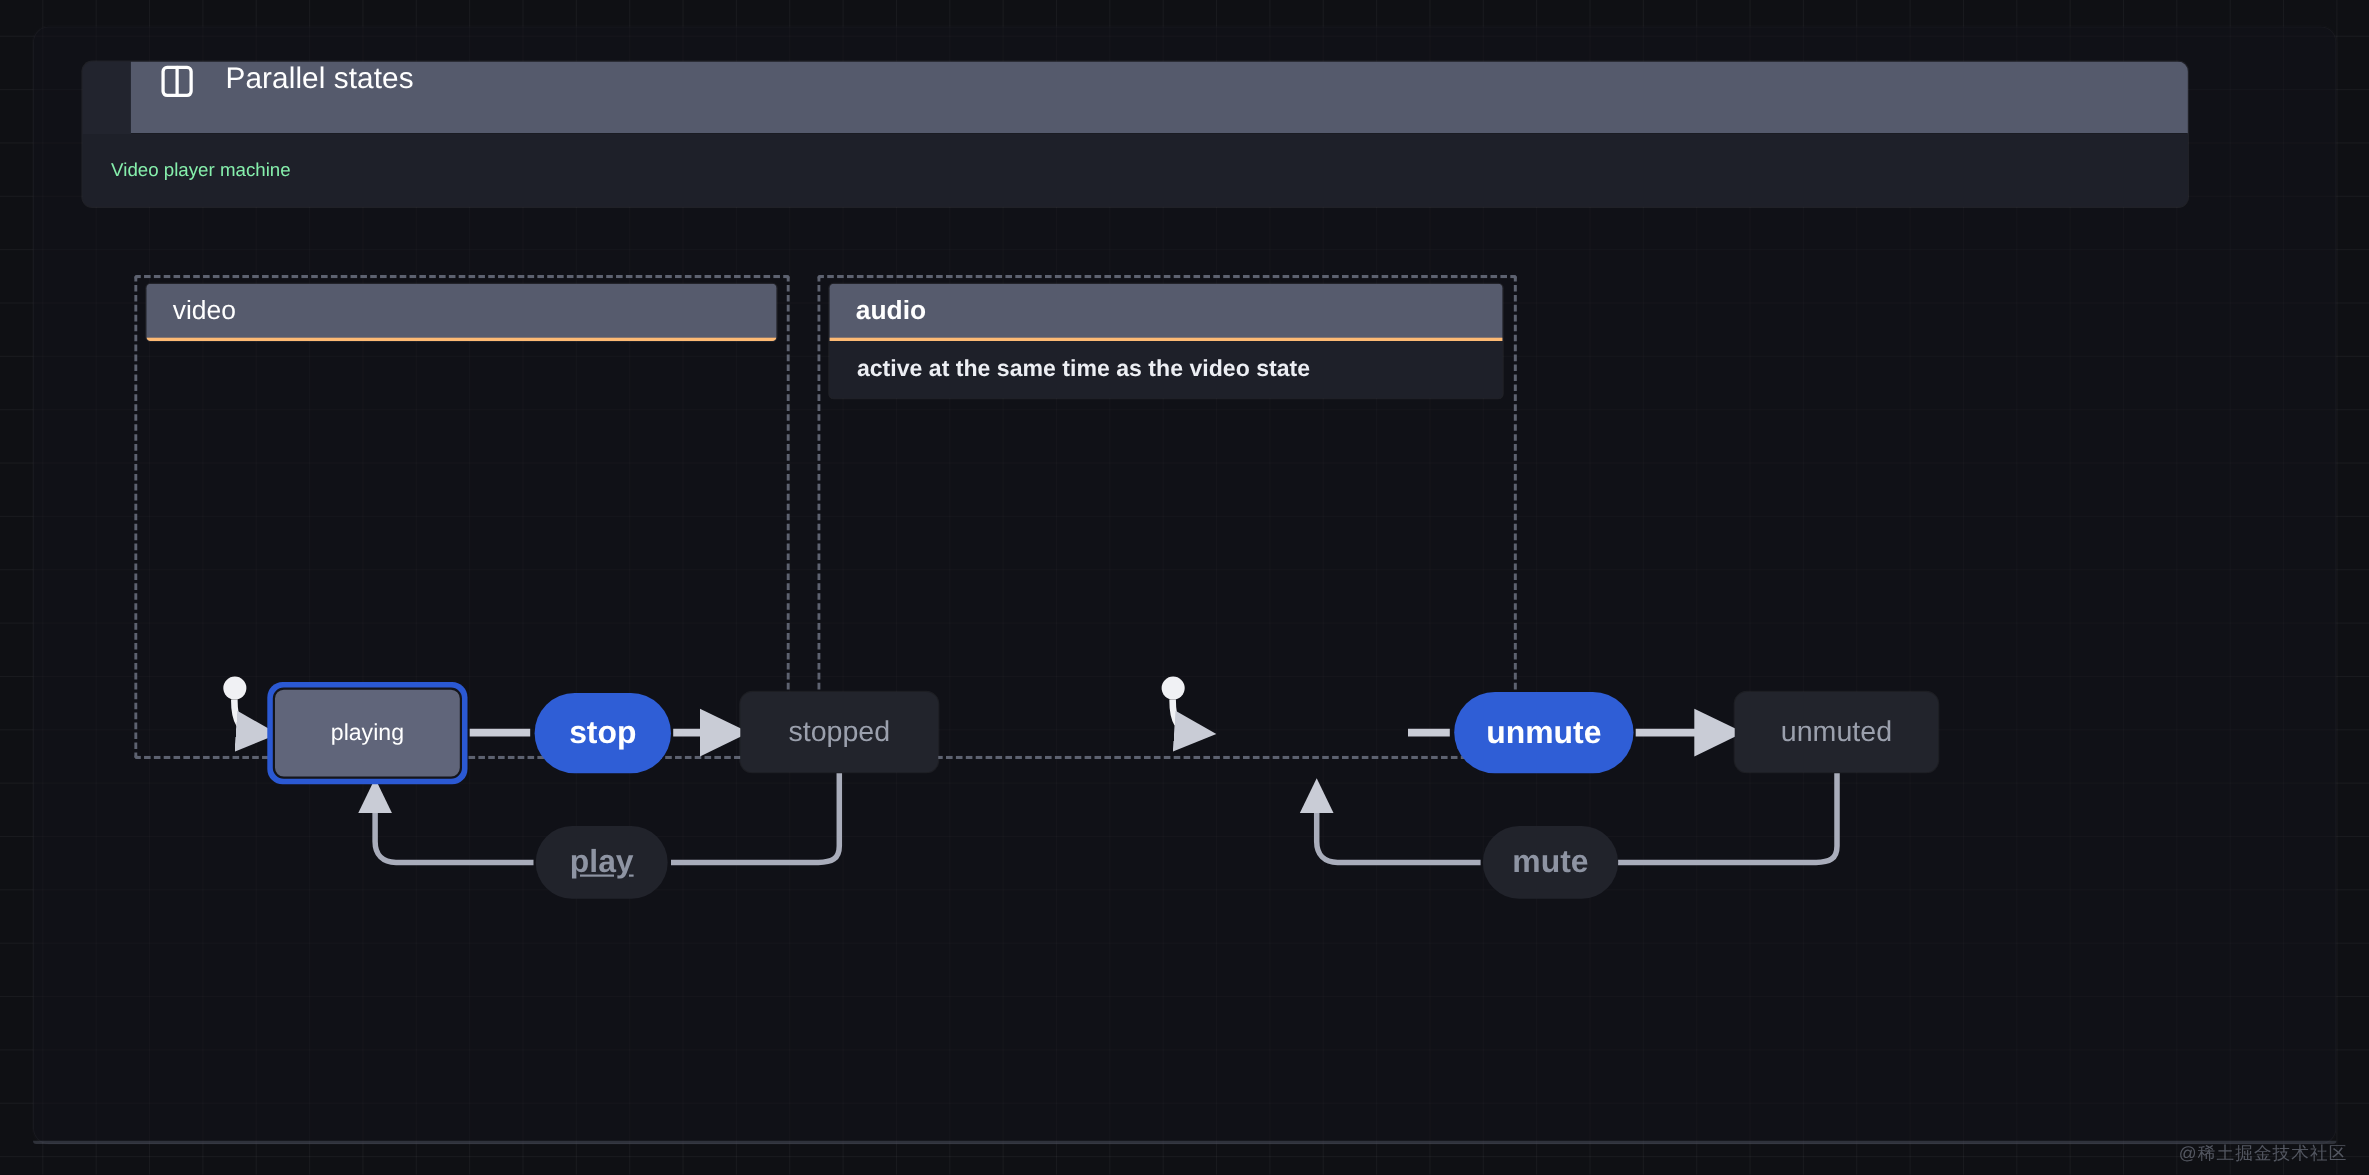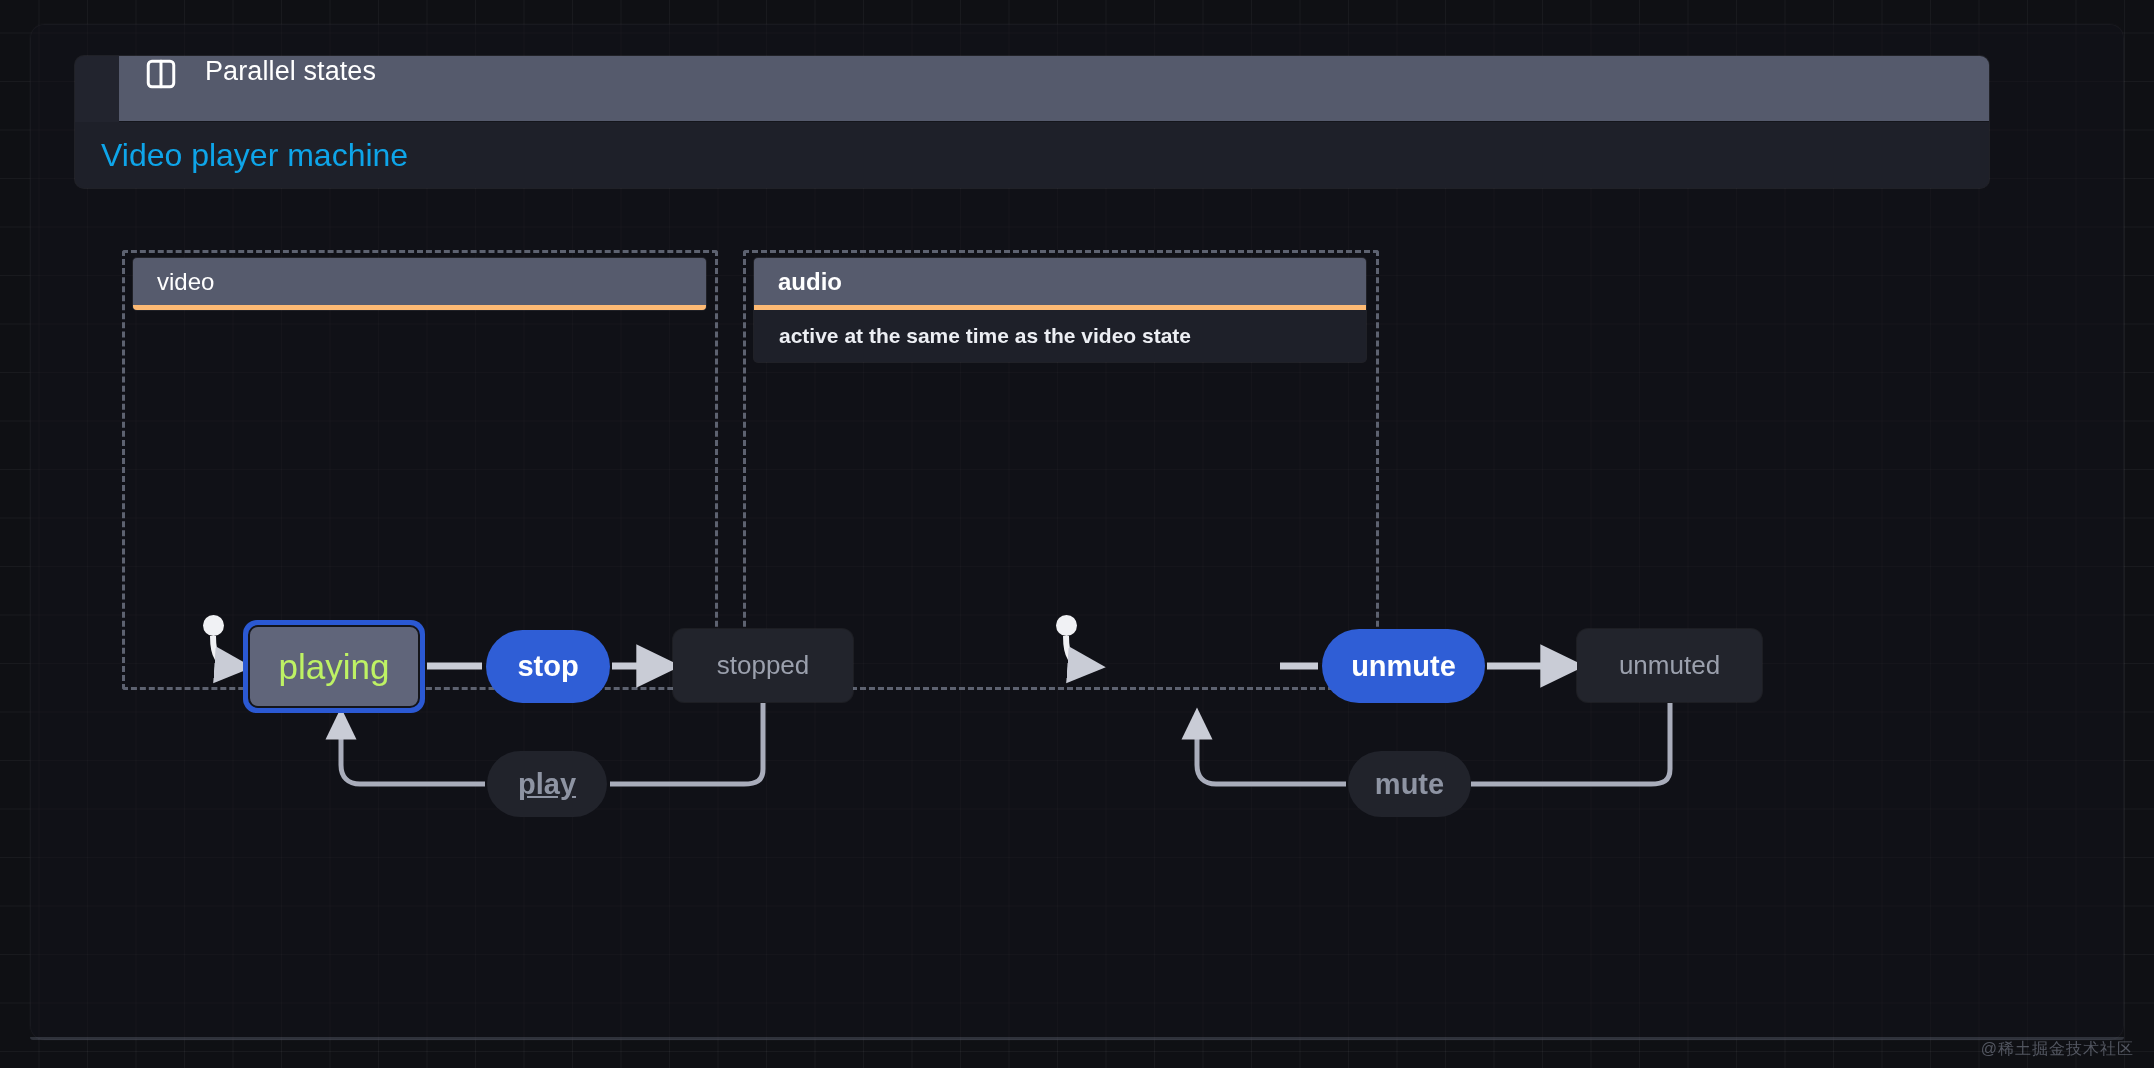--- a/index.html
+++ b/index.html
@@ -82,22 +82,22 @@
     letter-spacing: .1px;
   }
   .machine-desc-row {
     height: 66px;
     display: flex;
     align-items: center;
     padding-left: 26px;
     background: #1e2029;
   }
   .machine-desc {
-    font-size: 32px;
-    color: #0ea5e9;
+    font-size: 17px;
+    color: #86efac;
   }
 
   
   .region {
     position: absolute;
     border: 3px dashed #5d6270;
     border-radius: 3px;
   }
   .region.video { left: 92px;  top: 226px; width: 596px; height: 440px; }
   .region.audio { left: 713px; top: 226px; width: 636px; height: 440px; }
@@ -112,21 +112,21 @@
     background: #22242e;
     box-shadow: 0 0 0 1px rgba(255,255,255,0.07);
   }
   .region.audio .region-card { width: 612px; font-weight: bold; }
   .region-titlebar {
     height: 52px;
     background: #565b6d;
     display: flex;
     align-items: center;
     padding-left: 24px;
-    border-bottom: 5px solid #fdba74;
+    border-bottom: 3px solid #fdba74;
   }
   .region-title { font-size: 24px; color: #ffffff; }
   .region-desc-row {
     height: 52px;
     display: flex;
     align-items: center;
     padding-left: 25px;
     background: #1e2029;
   }
   .region-desc { font-size: 21px; color: #eceef3; }
@@ -159,22 +159,22 @@
     padding: 5px;
   }
   .node.active .node-inner {
     width: 100%; height: 100%;
     border-radius: 10px;
     background: #60657a;
     border: 2px solid #14151a;
     display: flex;
     align-items: center;
     justify-content: center;
-    color: #bef264;
-    font-size: 35px;
+    color: #ffffff;
+    font-size: 21px;
   }
 
   
   #node-playing  { left: 213px;  top: 596px;  width: 182px; height: 93px;  }
   #node-stopped  { left: 643px;  top: 605px;  width: 180px; height: 73px;  }
   #node-muted    { left: 1066px; top: 596px;  width: 182px; height: 93px;  }
   #node-unmuted  { left: 1547px; top: 605px;  width: 185px; height: 73px;  }
 
   
   .event {

